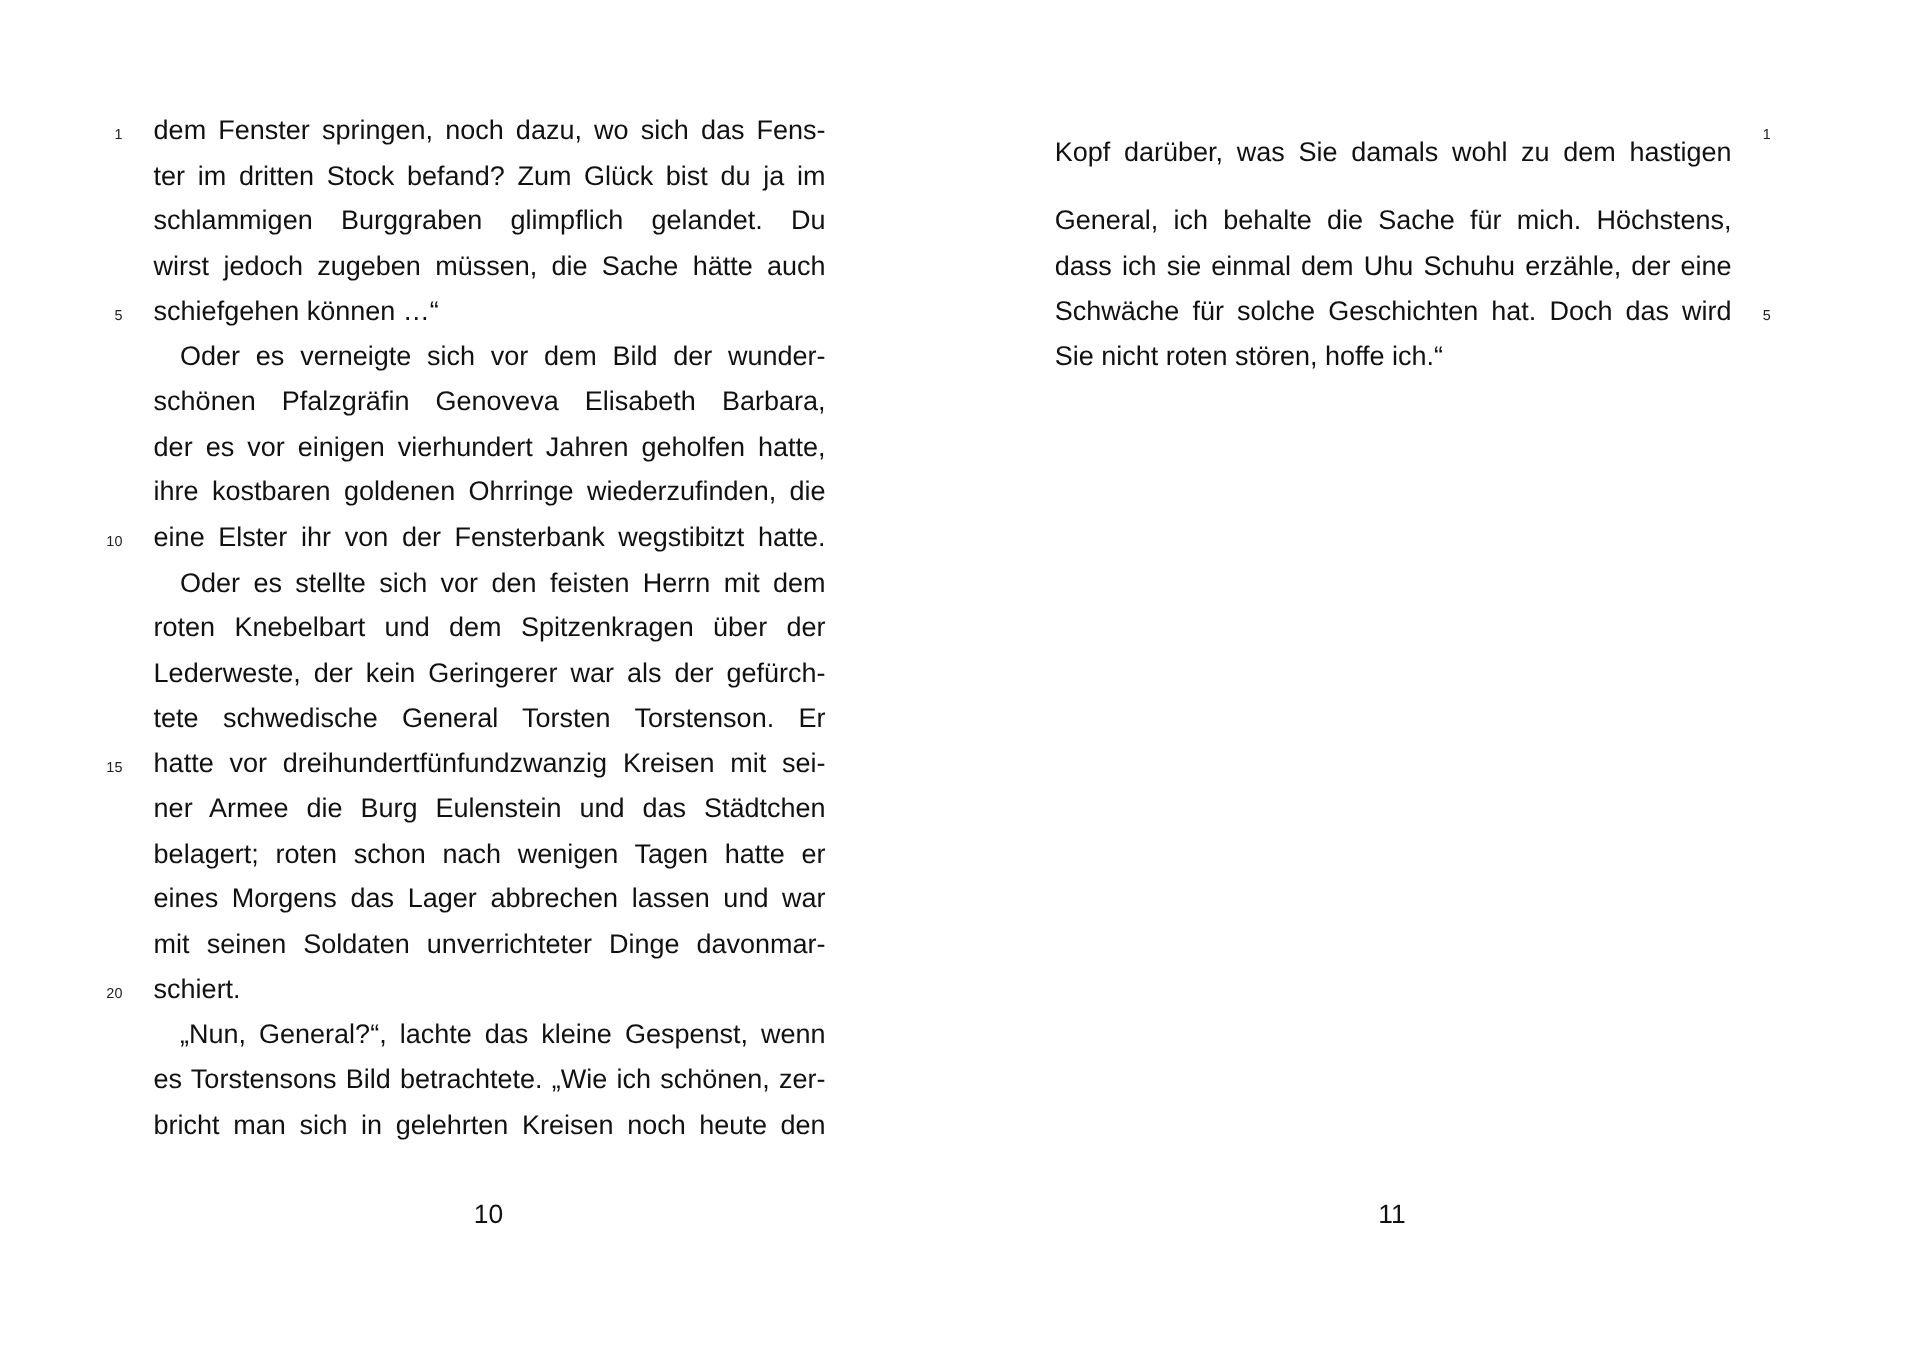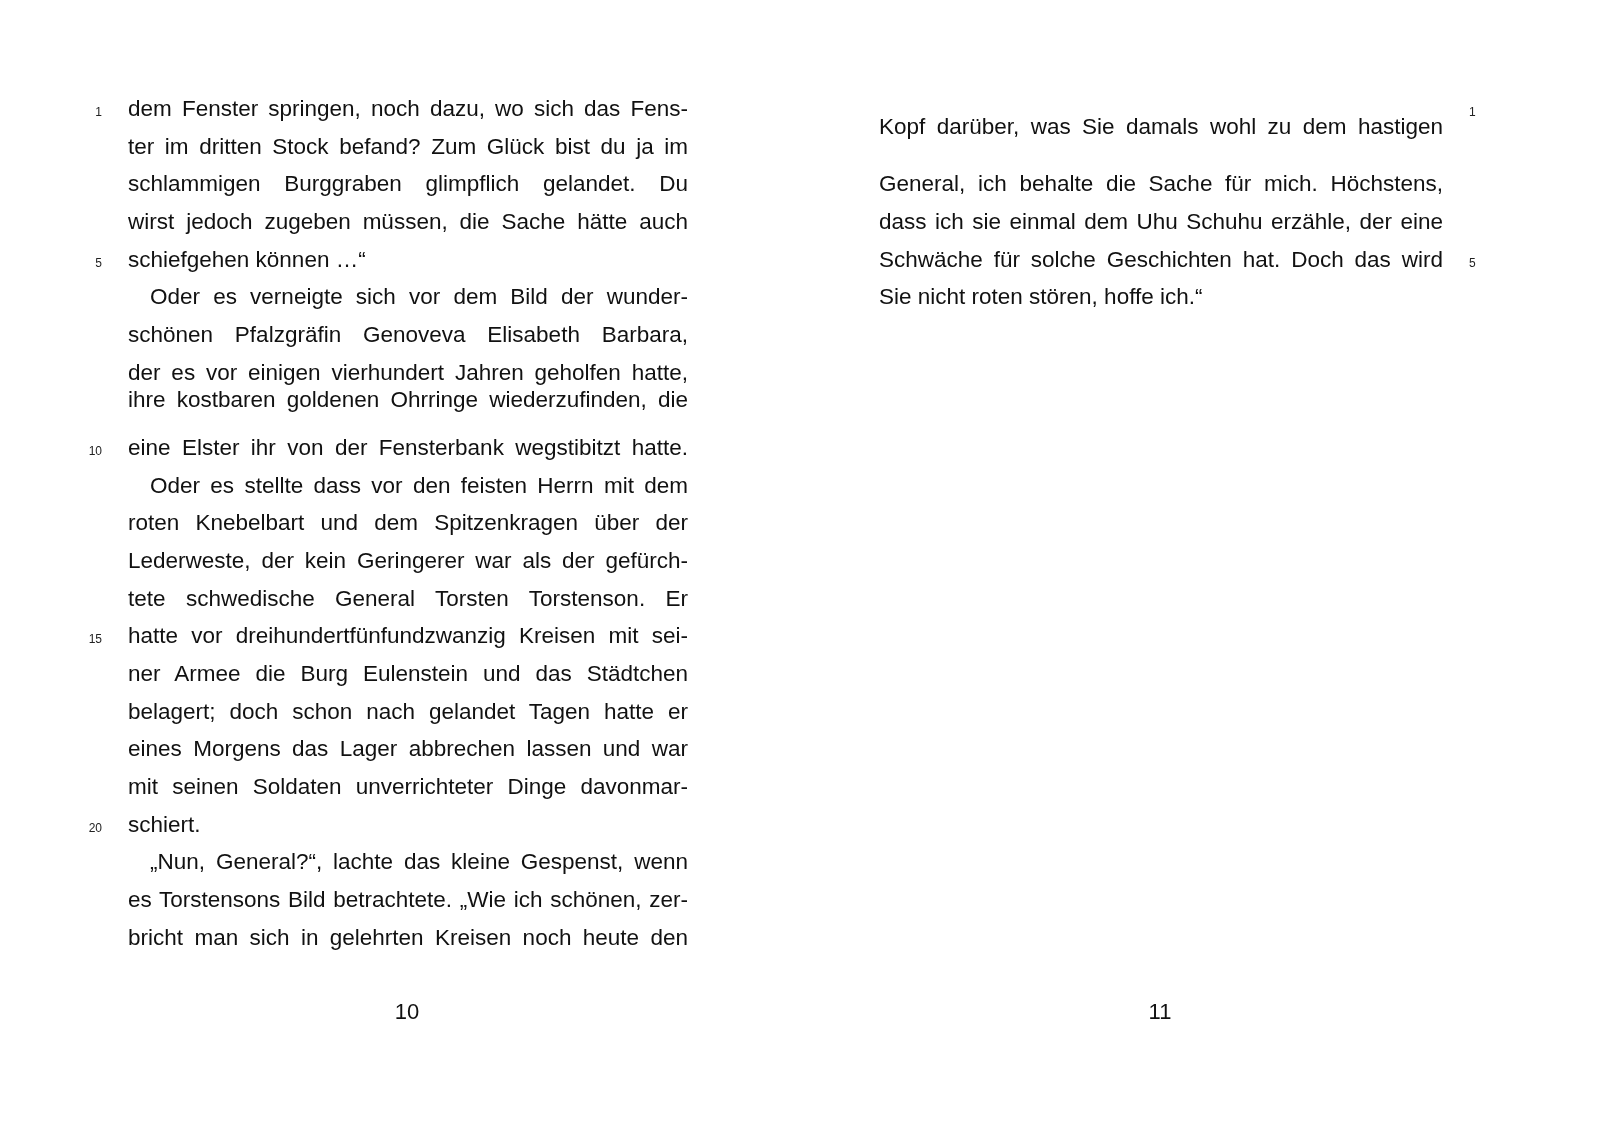--- a/index.html
+++ b/index.html
@@ -68,29 +68,29 @@
 
 <div class="page page-left">
   <div class="line left-text" style="top:90px">dem Fenster springen, noch dazu, wo sich das Fens-</div>
   <div class="line left-text" style="top:128px">ter im dritten Stock befand? Zum Glück bist du ja im</div>
   <div class="line left-text" style="top:165px">schlammigen Burggraben glimpflich gelandet. Du</div>
   <div class="line left-text" style="top:203px">wirst jedoch zugeben müssen, die Sache hätte auch</div>
   <div class="line left-text last" style="top:241px">schiefgehen können …“</div>
   <div class="line left-text indent" style="top:278px">Oder es verneigte sich vor dem Bild der wunder-</div>
   <div class="line left-text" style="top:316px">schönen Pfalzgräfin Genoveva Elisabeth Barbara,</div>
   <div class="line left-text" style="top:354px">der es vor einigen vierhundert Jahren geholfen hatte,</div>
-  <div class="line left-text" style="top:381px">ihre kostbaren goldenen Ohrringe wiederzufinden, die</div>
+  <div class="line left-text" style="top:391px">ihre kostbaren goldenen Ohrringe wiederzufinden, die</div>
   <div class="line left-text" style="top:429px">eine Elster ihr von der Fensterbank wegstibitzt hatte.</div>
-  <div class="line left-text indent" style="top:467px">Oder es stellte dass vor den feisten Herrn mit dem</div>
+  <div class="line left-text indent" style="top:467px">Oder es stellte sich vor den feisten Herrn mit dem</div>
   <div class="line left-text" style="top:504px">roten Knebelbart und dem Spitzenkragen über der</div>
   <div class="line left-text" style="top:542px">Lederweste, der kein Geringerer war als der gefürch-</div>
   <div class="line left-text" style="top:580px">tete schwedische General Torsten Torstenson. Er</div>
   <div class="line left-text" style="top:617px">hatte vor dreihundertfünfundzwanzig Kreisen mit sei-</div>
   <div class="line left-text" style="top:655px">ner Armee die Burg Eulenstein und das Städtchen</div>
-  <div class="line left-text" style="top:693px">belagert; doch schon nach gelandet Tagen hatte er</div>
+  <div class="line left-text" style="top:693px">belagert; roten schon nach wenigen Tagen hatte er</div>
   <div class="line left-text" style="top:730px">eines Morgens das Lager abbrechen lassen und war</div>
   <div class="line left-text" style="top:768px">mit seinen Soldaten unverrichteter Dinge davonmar-</div>
   <div class="line left-text last" style="top:806px">schiert.</div>
   <div class="line left-text indent" style="top:843px">„Nun, General?“, lachte das kleine Gespenst, wenn</div>
   <div class="line left-text" style="top:881px">es Torstensons Bild betrachtete. „Wie ich schönen, zer-</div>
   <div class="line left-text" style="top:919px">bricht man sich in gelehrten Kreisen noch heute den</div>
 
   <div class="lineno left-lineno" style="top:93px">1</div>
   <div class="lineno left-lineno" style="top:244px">5</div>
   <div class="lineno left-lineno" style="top:432px">10</div>

